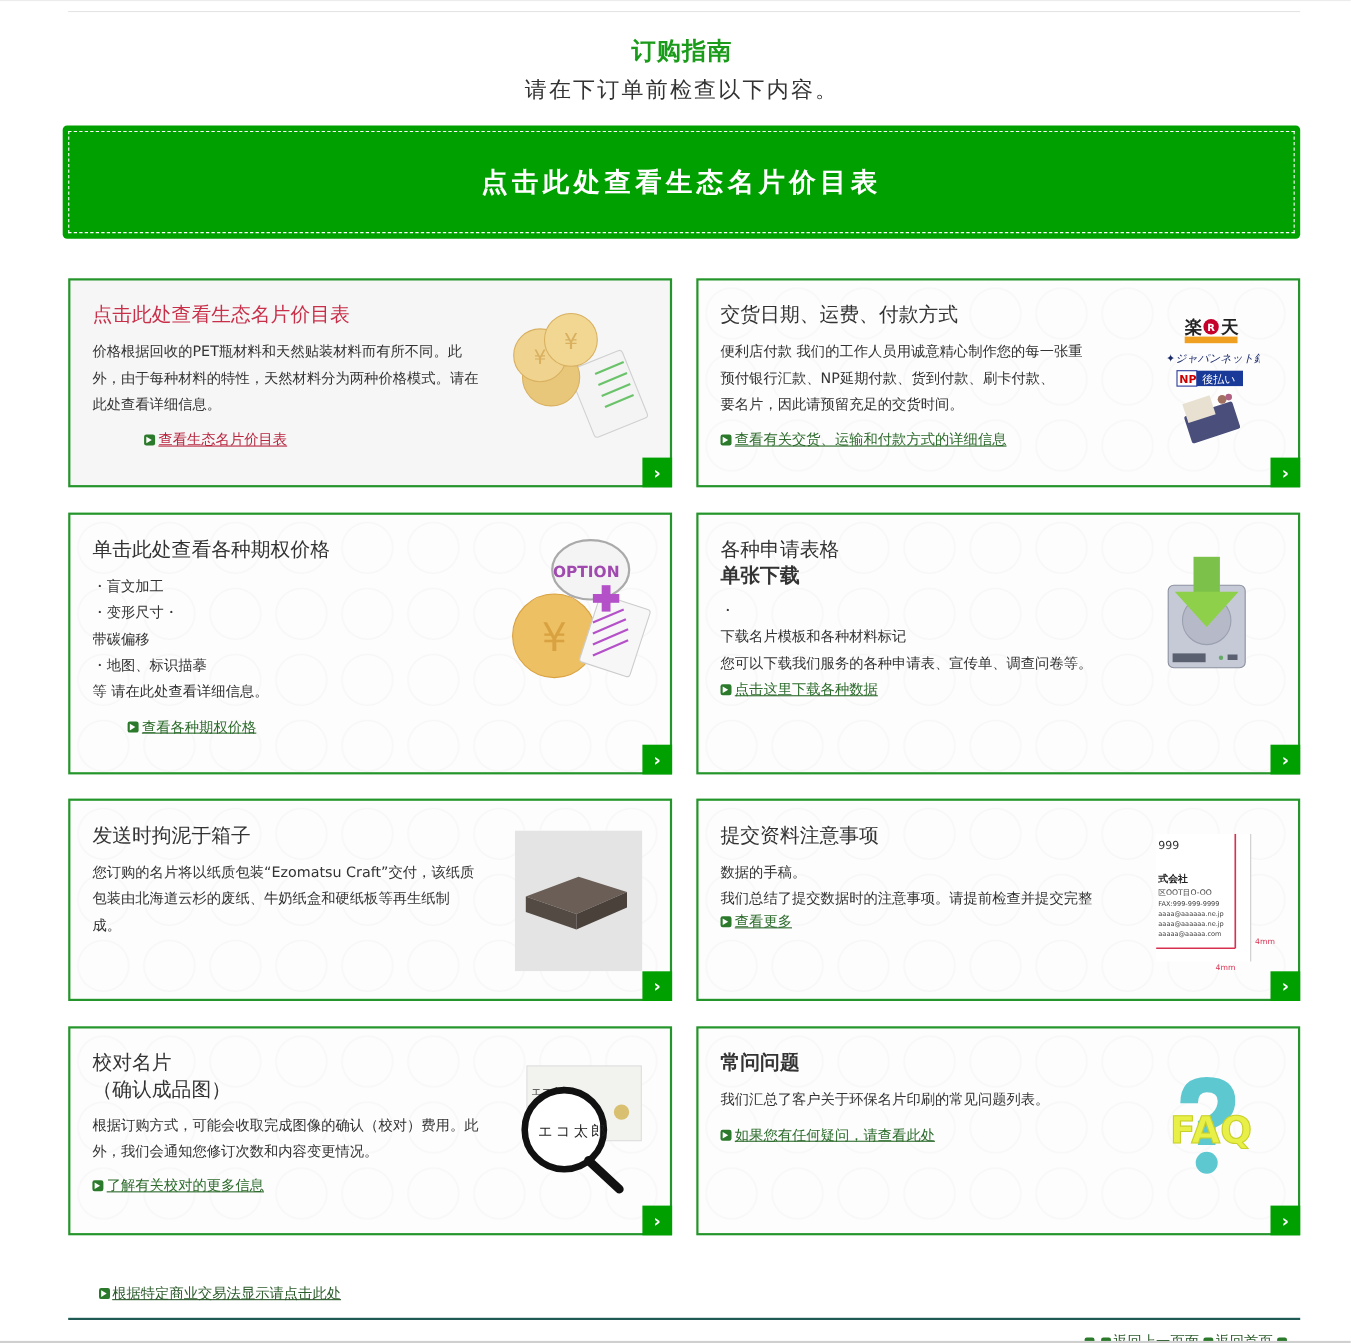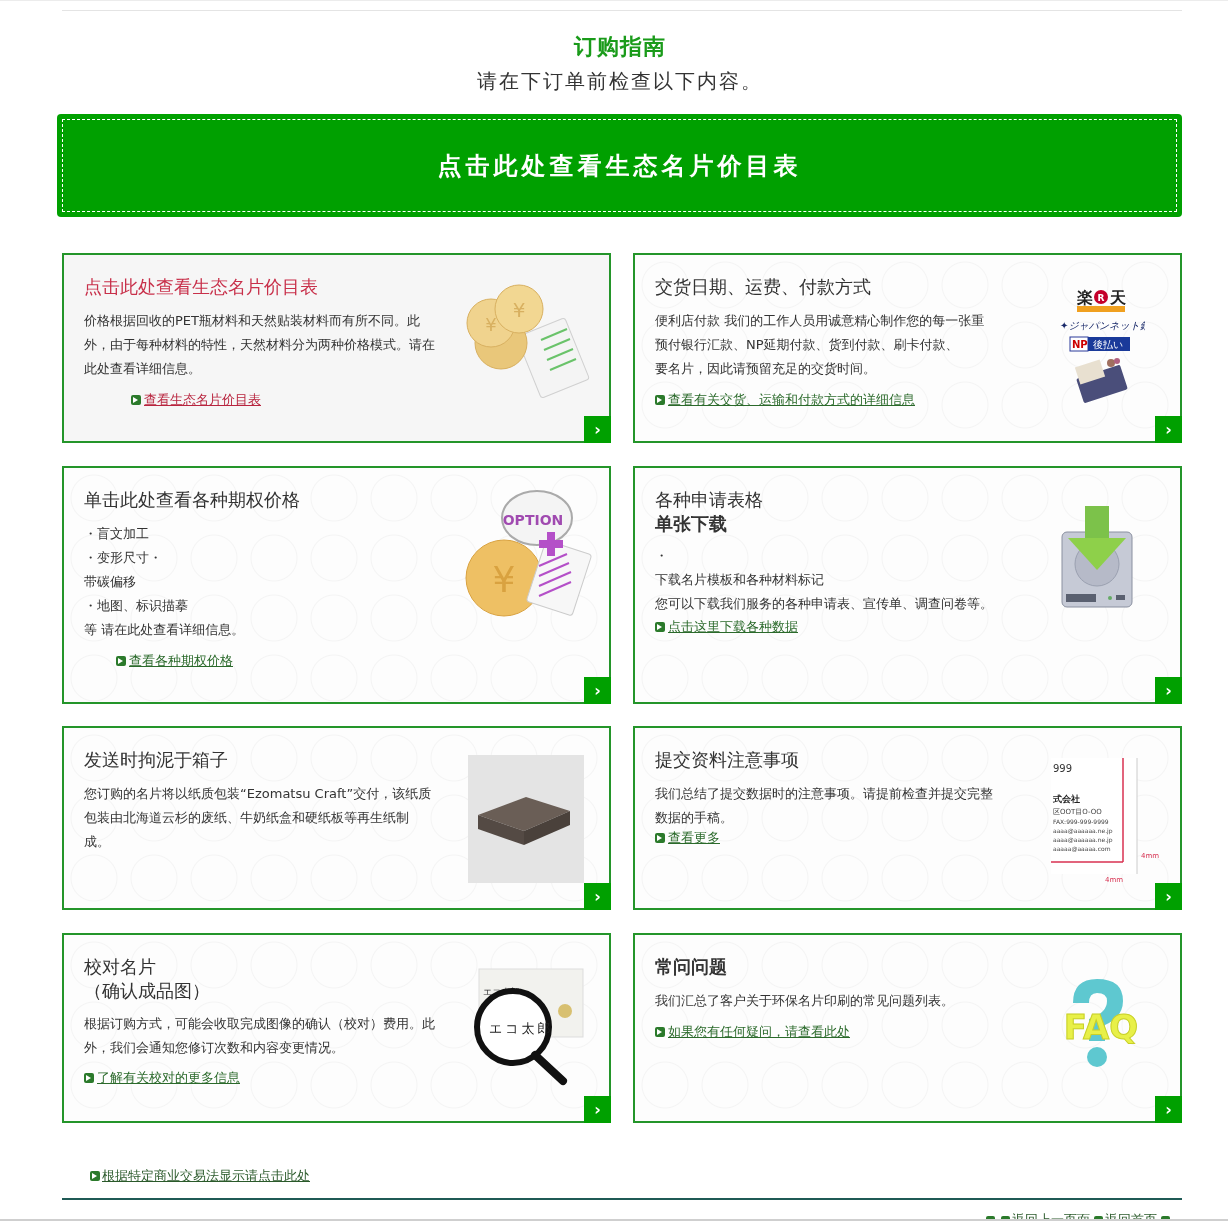--- a/index.html
+++ b/index.html
@@ -183,22 +183,22 @@
     <polygon points="10,60 58,42 102,56 56,76" fill="#6a5e56"></polygon>
     <polygon points="10,60 56,76 56,90 10,74" fill="#544a44"></polygon>
     <polygon points="56,76 102,56 102,70 56,90" fill="#4a413b"></polygon>
   </svg>
   <div class="corner-btn">›</div>
 </div>
 
 <div class="card" style="left:633px; top:726px; height:184px;">
   <div class="card-title">提交资料注意事项</div>
   <div class="card-body" style="top:54px;">
+    <div>数据的手稿。</div>
     <div>我们总结了提交数据时的注意事项。请提前检查并提交完整</div>
-    <div>数据的手稿。</div>
   </div>
   <div class="card-link" style="top:101px;">
     <span class="arrow-box"></span>
     <span class="txt">查看更多</span>
   </div>
   <svg class="illus" style="left:416px; top:30px;" width="110" height="126" viewBox="0 0 110 126">
     <rect x="0" y="0" width="86" height="116" fill="#fff"></rect>
     <line x1="86" y1="0" x2="86" y2="116" stroke="#ccc"></line>
     <line x1="72" y1="0" x2="72" y2="104" stroke="#d83050" stroke-width="1.5"></line>
     <line x1="0" y1="104" x2="72" y2="104" stroke="#d83050" stroke-width="1.5"></line>

